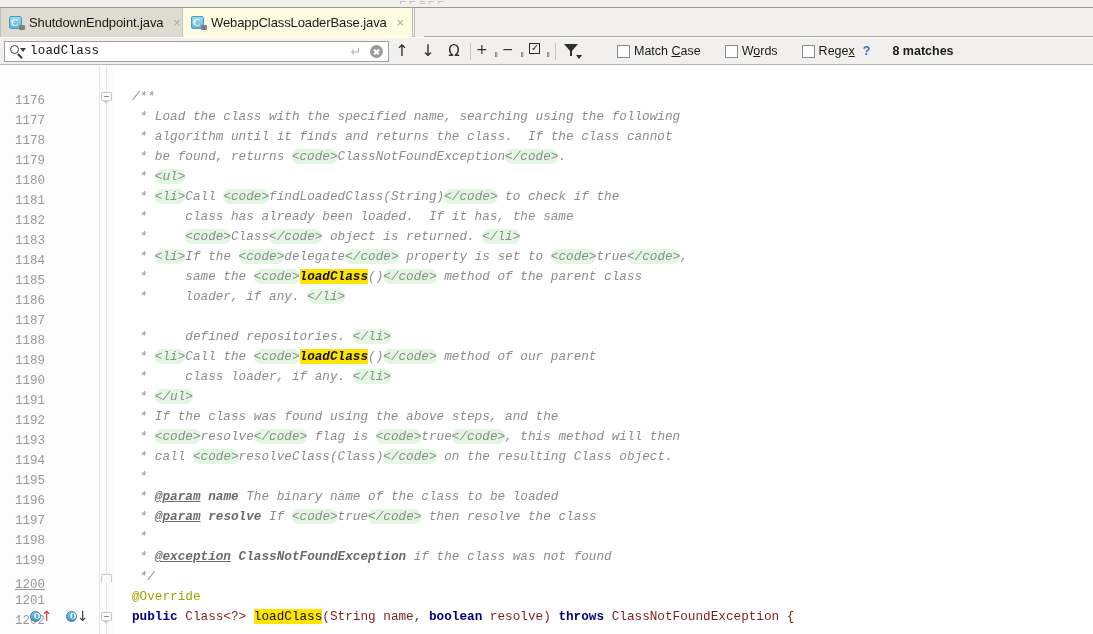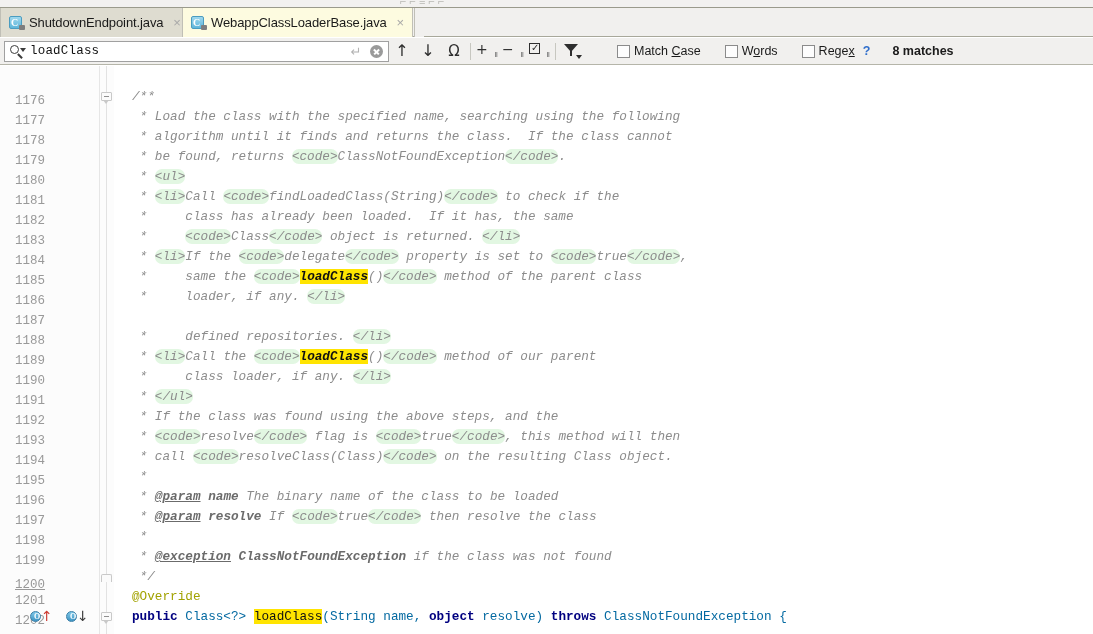--- a/index.html
+++ b/index.html
@@ -241,21 +241,21 @@
   }
   .cmt   { color: #8c8c8c; font-style: italic; }
   .tag   { color: #8c8c8c; font-style: italic; background: #e2f7e2; border-radius: 7px; }
   .hit   { background: #ffe400; color: #111111; font-style: italic; font-weight: bold; }
   .hit-code { background: #ffe400; color: #111111; font-style: normal; font-weight: normal; }
   .jdoc-tag { color: #6b6b6b; font-style: italic; font-weight: bold; text-decoration: underline; }
   .jdoc-arg { color: #6b6b6b; font-style: italic; font-weight: bold; }
   .jdoc-exc { color: #6b6b6b; font-style: italic; font-weight: bold; }
   .anno  { color: #a2a200; }
   .kw    { color: #000080; font-weight: bold; }
-  .plain { color: #0369a1; }
+  .plain { color: #7f1d1d; }
 
   
   .fold-marker {
     position: absolute; left: 1px; width: 12px; height: 12px; cursor: pointer;
   }
   .fm-box {
     position: absolute; left: 0; top: 0; width: 11px; height: 9px;
     border: 1px solid #c9c9c9; background: #fbfbfb; border-radius: 1px;
   }
   .fm-point {
@@ -486,17 +486,17 @@
         <div class="codeline" style="top: 341px;"><span class="cmt"> * If the class was found using the above steps, and the</span></div>
         <div class="codeline" style="top: 361px;"><span class="cmt"> * </span><span class="tag">&lt;code&gt;</span><span class="cmt">resolve</span><span class="tag">&lt;/code&gt;</span><span class="cmt"> flag is </span><span class="tag">&lt;code&gt;</span><span class="cmt">true</span><span class="tag">&lt;/code&gt;</span><span class="cmt">, this method will then</span></div>
         <div class="codeline" style="top: 381px;"><span class="cmt"> * call </span><span class="tag">&lt;code&gt;</span><span class="cmt">resolveClass(Class)</span><span class="tag">&lt;/code&gt;</span><span class="cmt"> on the resulting Class object.</span></div>
         <div class="codeline" style="top: 401px;"><span class="cmt"> *</span></div>
         <div class="codeline" style="top: 421px;"><span class="cmt"> * </span><span class="jdoc-tag">@param</span><span class="cmt"> </span><span class="jdoc-arg">name</span><span class="cmt"> The binary name of the class to be loaded</span></div>
         <div class="codeline" style="top: 441px;"><span class="cmt"> * </span><span class="jdoc-tag">@param</span><span class="cmt"> </span><span class="jdoc-arg">resolve</span><span class="cmt"> If </span><span class="tag">&lt;code&gt;</span><span class="cmt">true</span><span class="tag">&lt;/code&gt;</span><span class="cmt"> then resolve the class</span></div>
         <div class="codeline" style="top: 461px;"><span class="cmt"> *</span></div>
         <div class="codeline" style="top: 481px;"><span class="cmt"> * </span><span class="jdoc-tag">@exception</span><span class="cmt"> </span><span class="jdoc-exc">ClassNotFoundException</span><span class="cmt"> if the class was not found</span></div>
         <div class="codeline" style="top: 501px;"><span class="cmt"> */</span></div>
         <div class="codeline" style="top: 521px;"><span class="anno">@Override</span></div>
-        <div class="codeline" style="top: 541px;"><span class="kw">public</span><span class="plain"> Class&lt;?&gt; </span><span class="hit-code">loadClass</span><span class="plain">(String name, </span><span class="kw">object</span><span class="plain"> resolve) </span><span class="kw">throws</span><span class="plain"> ClassNotFoundException {</span></div>
+        <div class="codeline" style="top: 541px;"><span class="kw">public</span><span class="plain"> Class&lt;?&gt; </span><span class="hit-code">loadClass</span><span class="plain">(String name, </span><span class="kw">boolean</span><span class="plain"> resolve) </span><span class="kw">throws</span><span class="plain"> ClassNotFoundException {</span></div>
       </div>
   </div>
 
 </div>
 
 </body></html>

